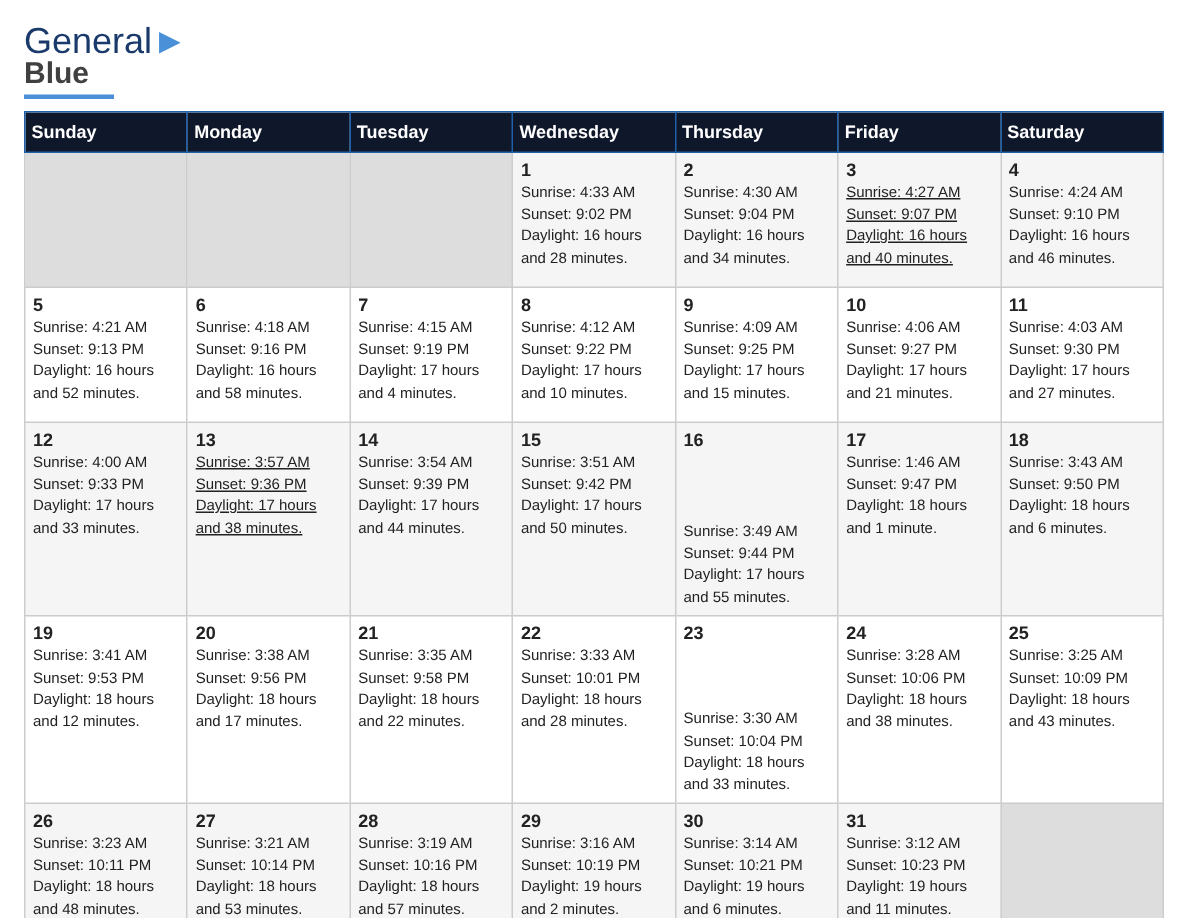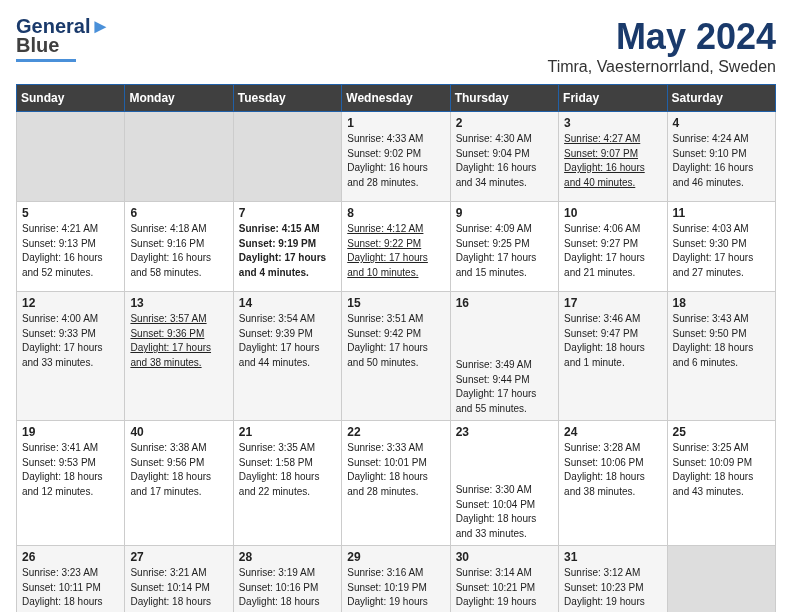--- a/index.html
+++ b/index.html
@@ -15,22 +15,22 @@
       justify-content: space-between;
       align-items: flex-start;
       margin-bottom: 8px;
     }
     .logo {
       display: flex;
       flex-direction: column;
       align-items: flex-start;
     }
     .logo-text {
-      font-size: 20px;
-      font-weight: bold;
+      font-size: 24px;
+      font-weight: normal;
       color: #1a3a6b;
       line-height: 1;
     }
     .logo-text span {
       color: #4a90d9;
     }
     .logo-line {
       width: 60px;
       height: 3px;
       background: #4a90d9;
@@ -47,21 +47,21 @@
     .location-title {
       font-size: 16px;
       color: #333;
     }
     table {
       width: 100%;
       border-collapse: collapse;
       table-layout: fixed;
     }
     thead th {
-      background: #404040;
+      background: #0f172a;
       color: #fff;
       font-size: 12px;
       font-weight: bold;
       padding: 6px 4px;
       text-align: left;
       border: 1px solid #2060a8;
     }
     tbody td {
       vertical-align: top;
       border: 1px solid #ccc;
@@ -100,24 +100,20 @@
     <div style="display:flex;align-items:center;">
       <span class="logo-text">
         <span style="color:#1a3a6b;">General</span><span style="color:#4a90d9;">►</span>
       </span>
     </div>
     <div style="display:flex;align-items:center;margin-top:-2px;">
       <span style="font-size:20px;font-weight:bold;color:#404040;text-align:center;">Blue</span>
     </div>
     <div class="logo-line"></div>
   </div>
-  <div class="title-block">
-    <div class="month-title">May 2024</div>
-    <div class="location-title">Timra, Vaesternorrland, Sweden</div>
-  </div>
 </div>
 
 <table>
   <thead>
     <tr id="header-row">
         <th>Sunday</th>
         <th>Monday</th>
         <th>Tuesday</th>
         <th>Wednesday</th>
         <th>Thursday</th>
@@ -169,28 +165,28 @@
         </td>
         <td>
           <span class="day-number">6</span>
           <div class="day-info" style="white-space: pre-line;">Sunrise: 4:18 AM
 Sunset: 9:16 PM
 Daylight: 16 hours
 and 58 minutes.</div>
         </td>
         <td>
           <span class="day-number">7</span>
-          <div class="day-info" style="white-space: pre-line; font-weight: bold;">Sunrise: 4:15 AM
+          <div class="day-info" style="white-space: pre-line;">Sunrise: 4:15 AM
 Sunset: 9:19 PM
 Daylight: 17 hours
 and 4 minutes.</div>
         </td>
         <td>
           <span class="day-number">8</span>
-          <div class="day-info" style="white-space: pre-line; text-decoration: underline;">Sunrise: 4:12 AM
+          <div class="day-info" style="white-space: pre-line;">Sunrise: 4:12 AM
 Sunset: 9:22 PM
 Daylight: 17 hours
 and 10 minutes.</div>
         </td>
         <td>
           <span class="day-number">9</span>
           <div class="day-info" style="white-space: pre-line;">Sunrise: 4:09 AM
 Sunset: 9:25 PM
 Daylight: 17 hours
 and 15 minutes.</div>
@@ -241,21 +237,21 @@
         </td>
         <td>
           <span class="day-number">16</span>
           <div class="day-info" style="white-space: pre-line; margin-top: 48px;">Sunrise: 3:49 AM
 Sunset: 9:44 PM
 Daylight: 17 hours
 and 55 minutes.</div>
         </td>
         <td>
           <span class="day-number">17</span>
-          <div class="day-info" style="white-space: pre-line;">Sunrise: 3:46 AM
+          <div class="day-info" style="white-space: pre-line;">Sunrise: 1:46 AM
 Sunset: 9:47 PM
 Daylight: 18 hours
 and 1 minute.</div>
         </td>
         <td>
           <span class="day-number">18</span>
           <div class="day-info" style="white-space: pre-line;">Sunrise: 3:43 AM
 Sunset: 9:50 PM
 Daylight: 18 hours
 and 6 minutes.</div>
@@ -263,30 +259,30 @@
       </tr>
       <tr>
         <td>
           <span class="day-number">19</span>
           <div class="day-info" style="white-space: pre-line;">Sunrise: 3:41 AM
 Sunset: 9:53 PM
 Daylight: 18 hours
 and 12 minutes.</div>
         </td>
         <td>
-          <span class="day-number">40</span>
+          <span class="day-number">20</span>
           <div class="day-info" style="white-space: pre-line;">Sunrise: 3:38 AM
 Sunset: 9:56 PM
 Daylight: 18 hours
 and 17 minutes.</div>
         </td>
         <td>
           <span class="day-number">21</span>
           <div class="day-info" style="white-space: pre-line;">Sunrise: 3:35 AM
-Sunset: 1:58 PM
+Sunset: 9:58 PM
 Daylight: 18 hours
 and 22 minutes.</div>
         </td>
         <td>
           <span class="day-number">22</span>
           <div class="day-info" style="white-space: pre-line;">Sunrise: 3:33 AM
 Sunset: 10:01 PM
 Daylight: 18 hours
 and 28 minutes.</div>
         </td>

